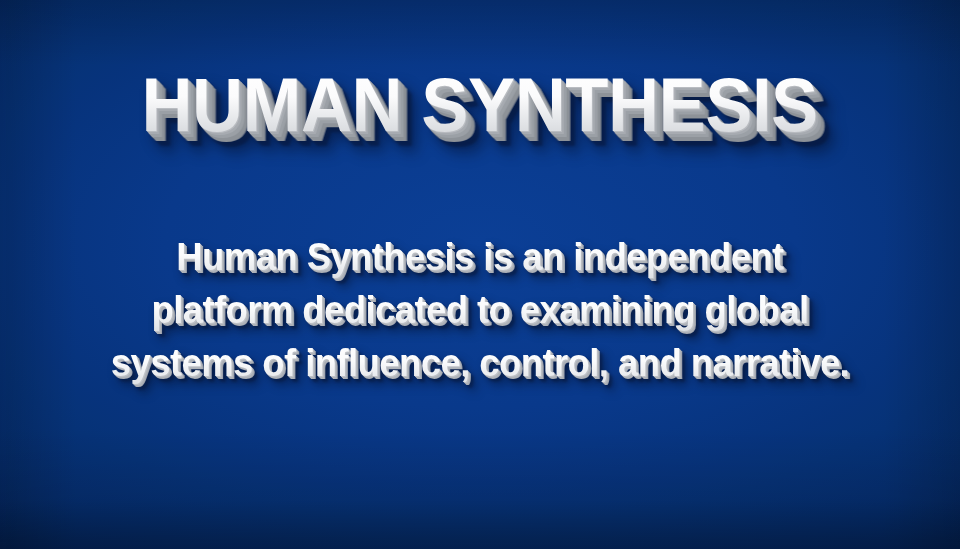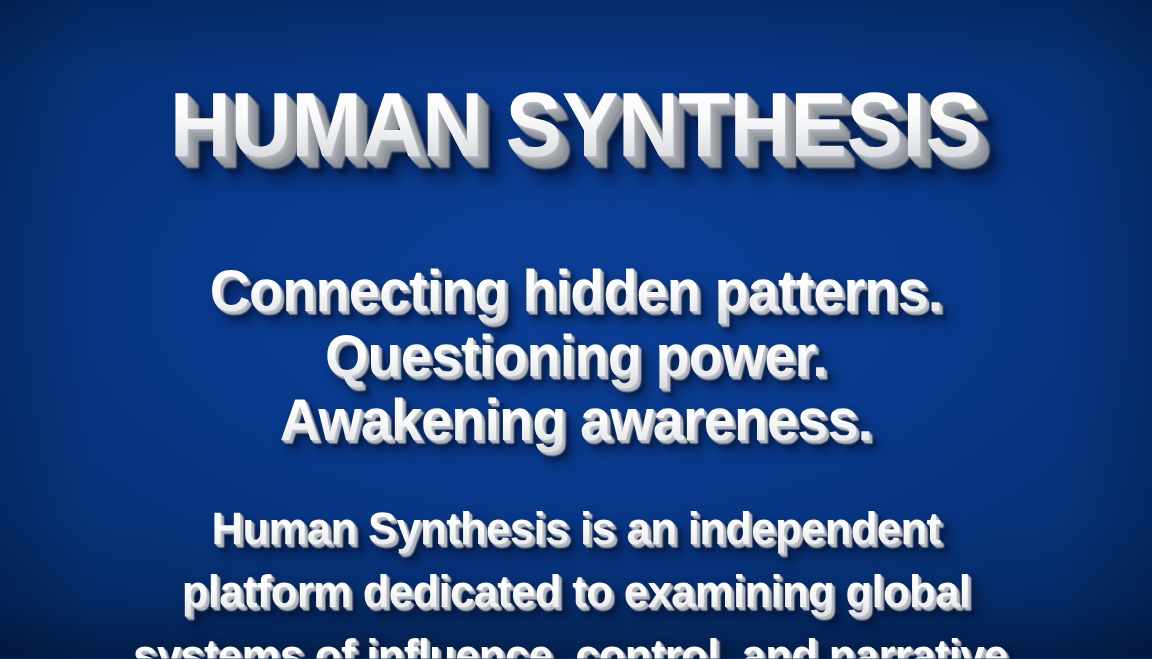--- a/index.html
+++ b/index.html
@@ -130,25 +130,20 @@
 </style>
 </head>
 <body>
 
 <div id="poster">
 
   <div class="stack" id="title-block">
     <h1 class="title extrude">HUMAN SYNTHESIS</h1>
   </div>
 
-  <div class="stack" id="subtitle-block">
-    <span class="subtitle-line extrude-sm">Connecting hidden patterns.</span>
-    <span class="subtitle-line extrude-sm">Questioning power.</span>
-    <span class="subtitle-line extrude-sm">Awakening awareness.</span>
-  </div>
 
   <div class="stack" id="body-block">
     <span class="body-line extrude-sm">Human Synthesis is an independent</span>
     <span class="body-line extrude-sm">platform dedicated to examining global</span>
     <span class="body-line extrude-sm">systems of influence, control, and narrative.</span>
   </div>
 
 </div>
 
 </body></html>

